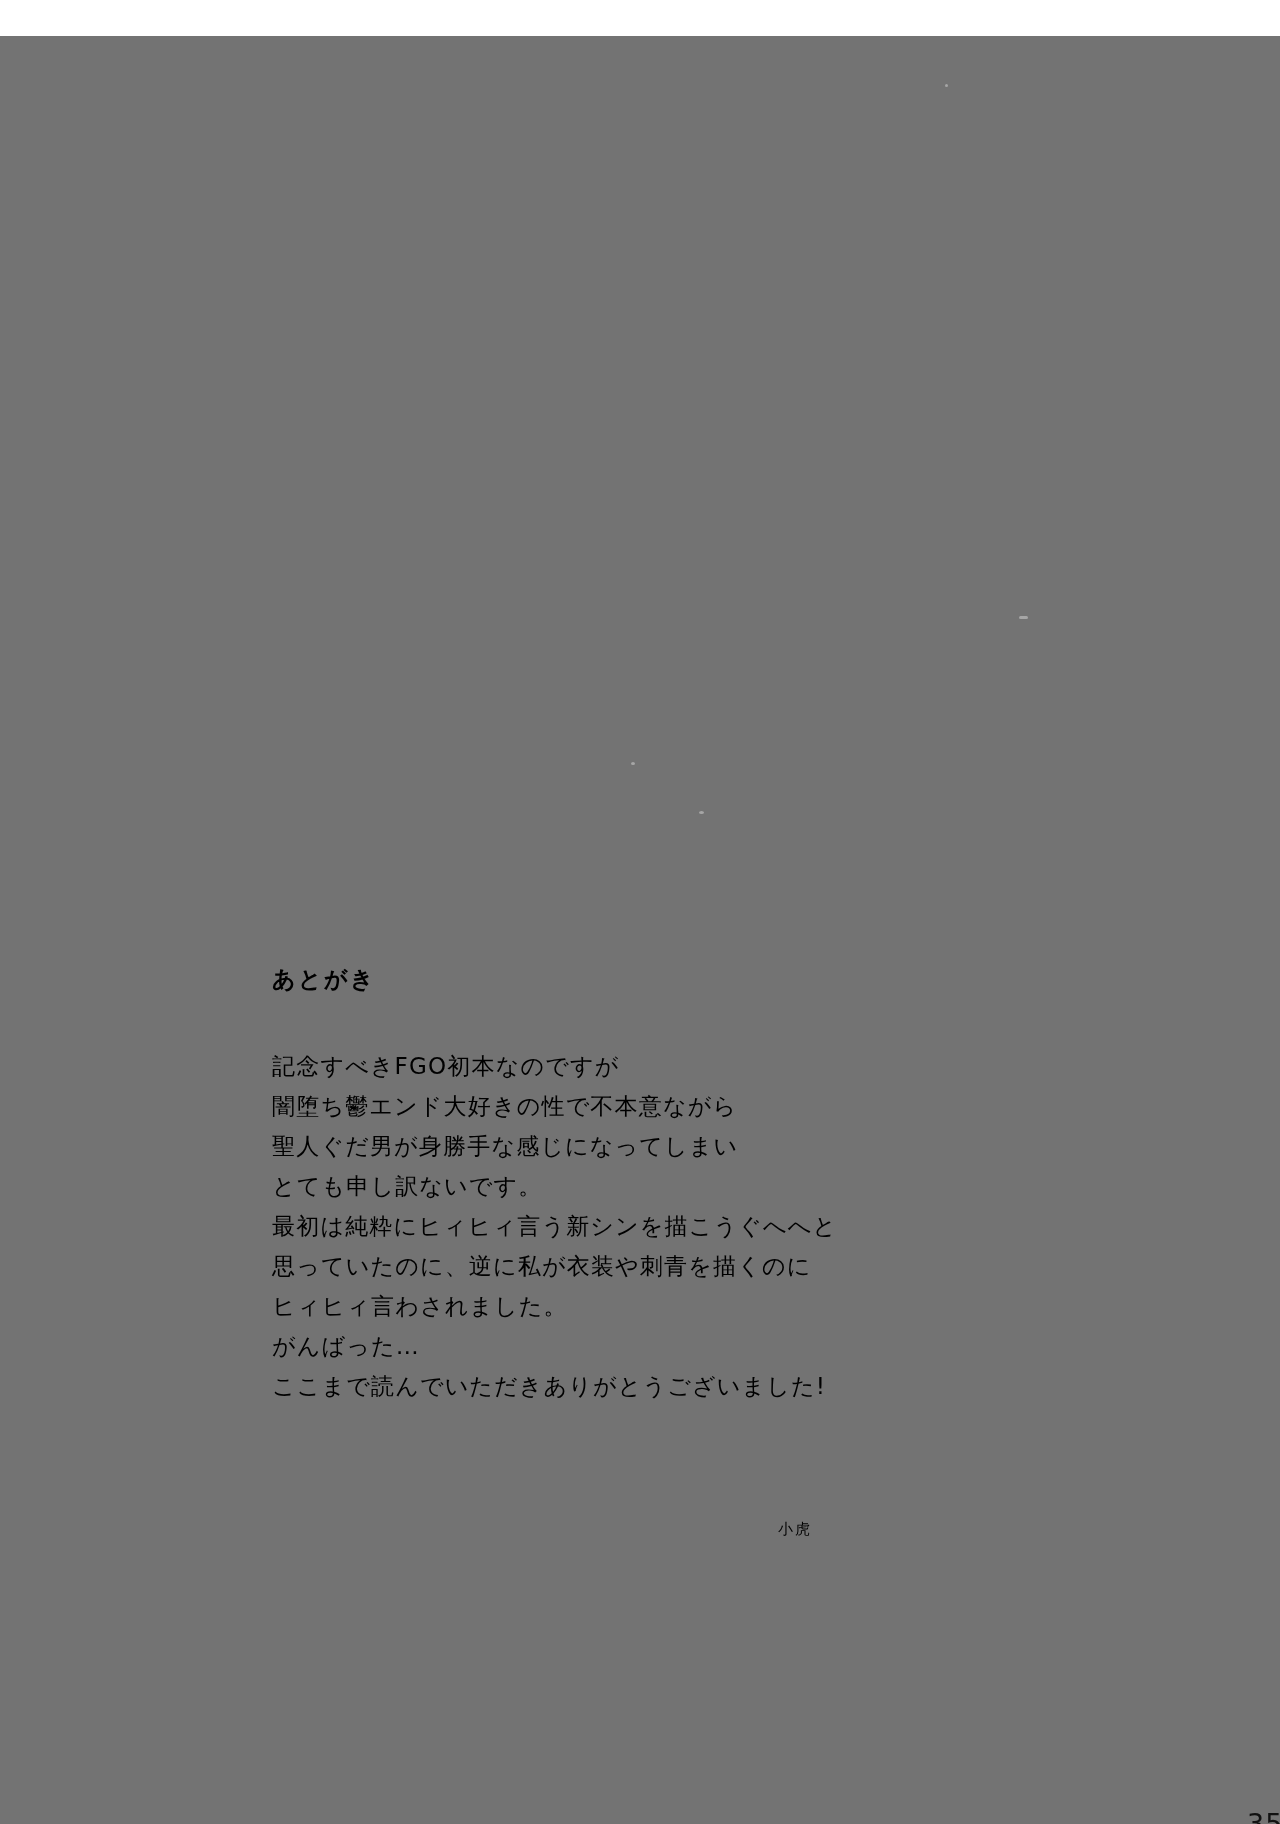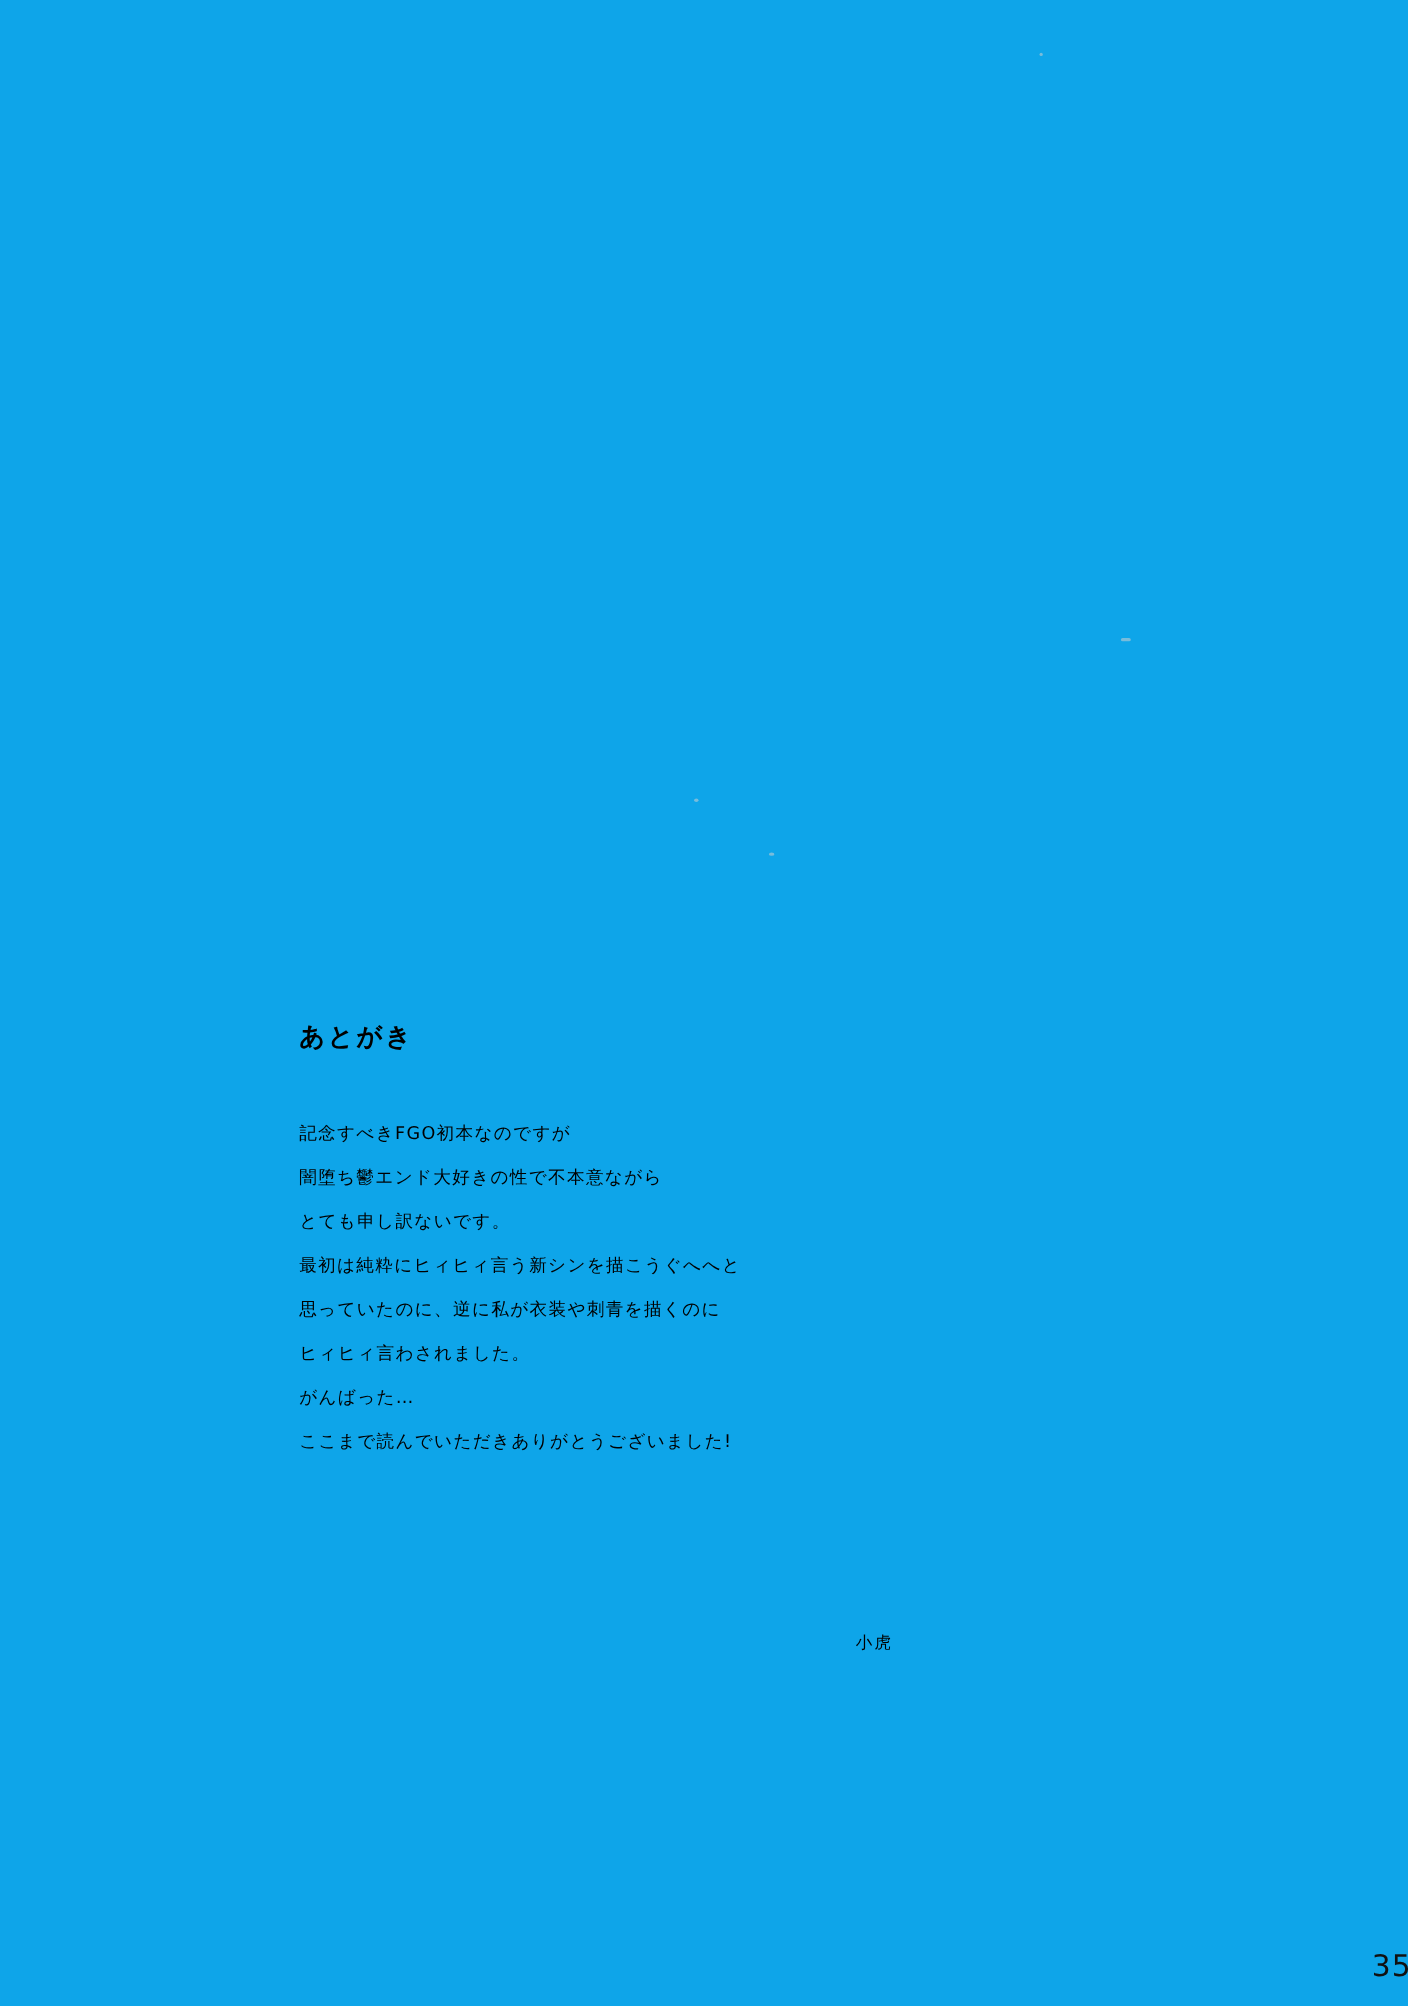--- a/index.html
+++ b/index.html
@@ -12,21 +12,22 @@
     height: 1824px;
     position: relative;
     overflow: hidden;
     font-family: "DejaVu Sans", "Liberation Sans", sans-serif;
     color: #000000;
   }
 
   .page {
     position: absolute;
     inset: 0;
-    background: #0ea5e9;
+    background: #737373;
+    margin-top: 36px;
   }
 
   
   .speck {
     position: absolute;
     background: #cfcfcf;
     border-radius: 50%;
     opacity: 0.55;
   }
   .speck.s1 { left: 945px;  top: 48px;  width: 3px;  height: 3px; }
@@ -43,21 +44,21 @@
 
   .afterword-title {
     font-size: 23px;
     line-height: 1.2;
     letter-spacing: 2.5px;
     margin: 0 0 52px 0;
     white-space: pre;
   }
 
   .afterword-body {
-    font-size: 16px;
+    font-size: 23px;
     line-height: 40px;
     letter-spacing: 1.2px;
     margin: 0;
   }
 
   .afterword-body .line {
     display: block;
     white-space: pre;
   }
 
@@ -89,20 +90,21 @@
   <div class="speck s2"></div>
   <div class="speck s3"></div>
   <div class="speck s4"></div>
 
   <div class="afterword">
     <h1 class="afterword-title">あとがき</h1>
 
     <div class="afterword-body">
       <span class="line">記念すべきFGO初本なのですが</span>
       <span class="line">闇堕ち鬱エンド大好きの性で不本意ながら</span>
+      <span class="line">聖人ぐだ男が身勝手な感じになってしまい</span>
       <span class="line">とても申し訳ないです。</span>
       <span class="line">最初は純粋にヒィヒィ言う新シンを描こうぐへへと</span>
       <span class="line">思っていたのに、逆に私が衣装や刺青を描くのに</span>
       <span class="line">ヒィヒィ言わされました。</span>
       <span class="line">がんばった…</span>
       <span class="line">ここまで読んでいただきありがとうございました!</span>
     </div>
   </div>
 
   <div class="signature">小虎</div>

